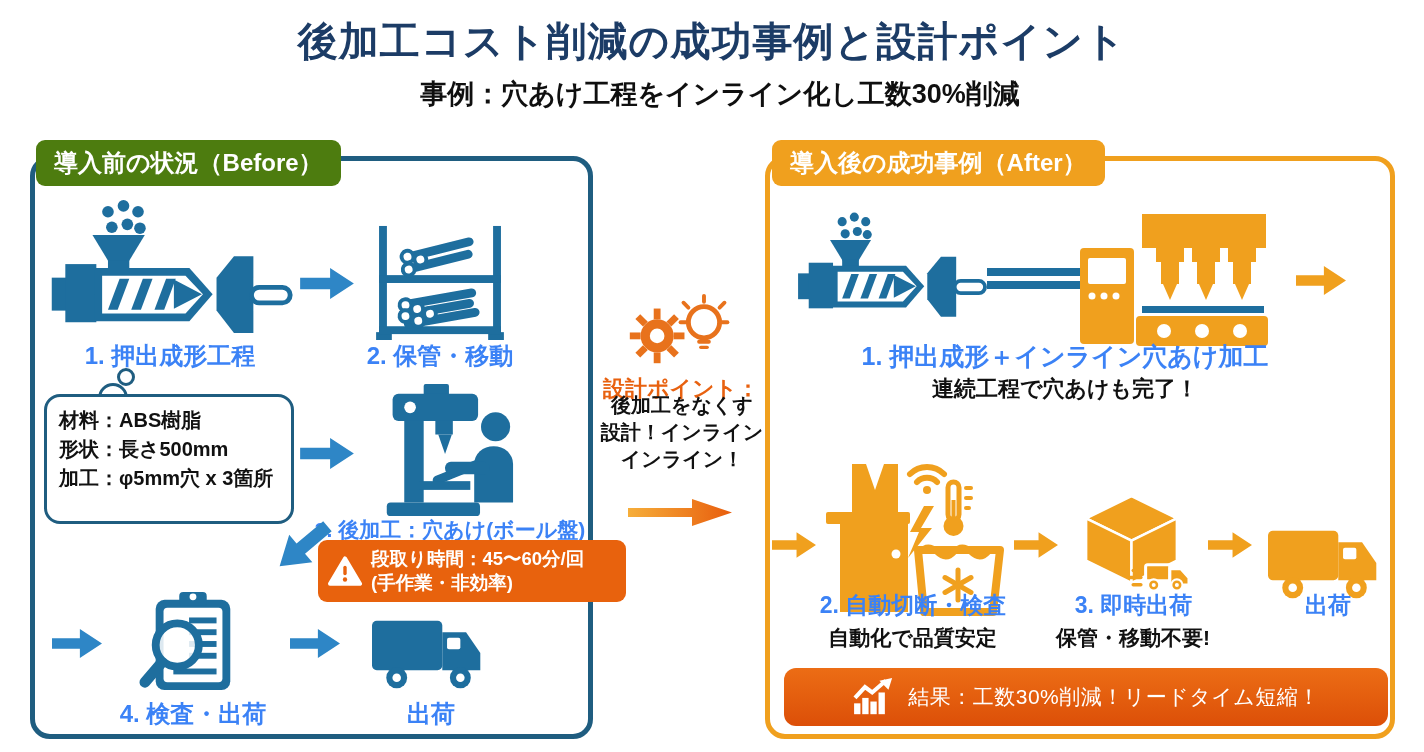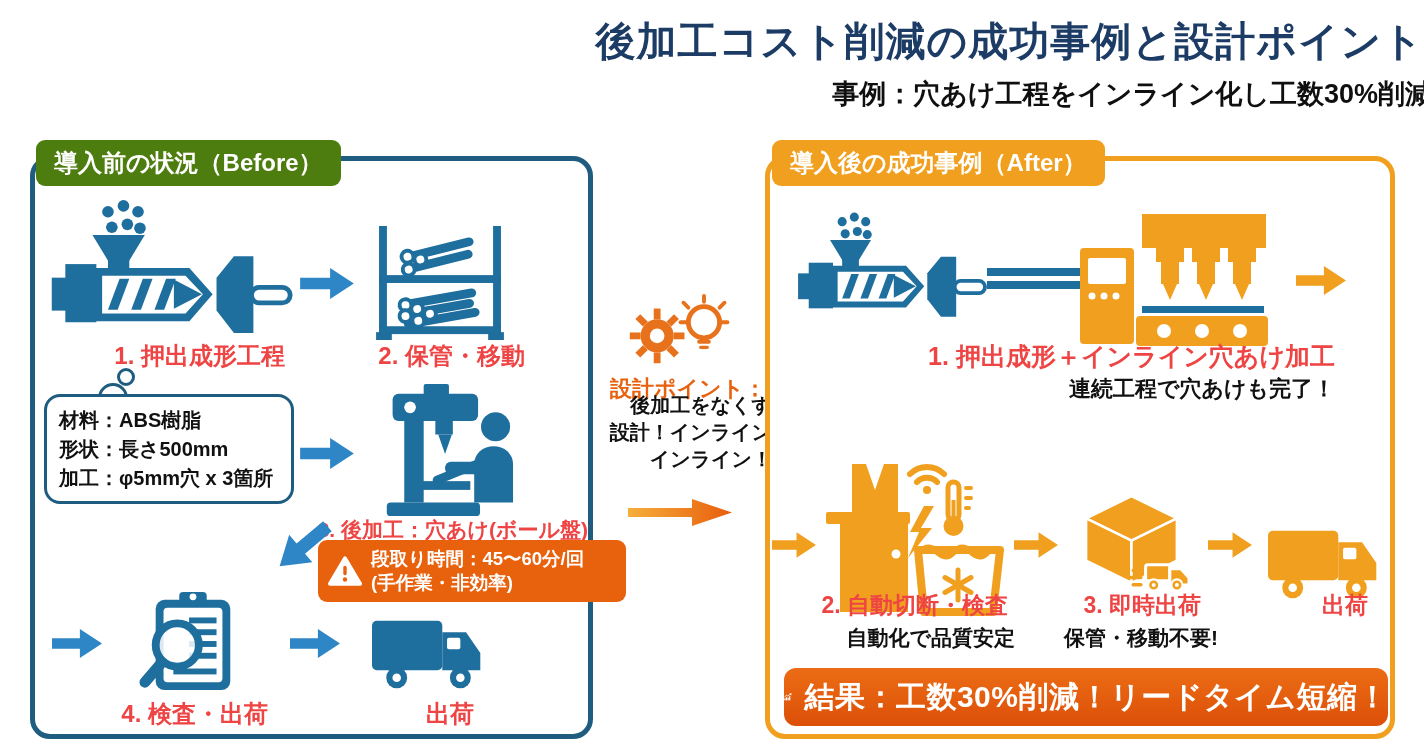--- a/index.html
+++ b/index.html
@@ -2,51 +2,51 @@
 <html><head>
 <meta charset="utf-8">
 <style>
   html,body{margin:0;padding:0;}
   body{
     width:1424px;height:752px;position:relative;overflow:hidden;
     background:#ffffff;
     font-family:"Liberation Sans","DejaVu Sans",sans-serif;
   }
   .abs{position:absolute;}
-  .ctr{text-align:right;}
+  .ctr{text-align:center;}
   .title{left:0;top:14px;width:1424px;font-size:40px;font-weight:800;color:#1c3c66;letter-spacing:1px;}
   .subtitle{left:0;top:76px;width:1424px;font-size:27px;font-weight:700;color:#0f0f0f;padding-left:8px;}
   .panel{border-radius:20px;background:#fff;box-sizing:border-box;}
   .panel.before{left:30px;top:156px;width:563px;height:583px;border:5px solid #1f5d80;}
   .panel.after{left:765px;top:156px;width:630px;height:583px;border:5px solid #f0a01e;}
   .badge{padding:7px 18px;border-radius:9px;color:#fff;font-size:24px;font-weight:800;white-space:nowrap;z-index:3;}
   .badge.before{left:36px;top:140px;background:#4d7c0f;}
   .badge.after{left:772px;top:140px;background:#f0a01e;}
-  .steplabel{font-weight:800;color:#ef4444;font-size:24px;white-space:nowrap;}
+  .steplabel{font-weight:800;color:#3b82f6;font-size:24px;white-space:nowrap;}
   .sublabel{font-weight:700;color:#111;font-size:21px;white-space:nowrap;}
   .callout{
-    left:44px;top:394px;width:250px;height:110px;border:3px solid #1f5d80;border-radius:16px;
+    left:44px;top:394px;width:250px;height:130px;border:3px solid #1f5d80;border-radius:16px;
     background:#fff;z-index:2;box-sizing:border-box;padding:9px 12px;
     font-size:20px;font-weight:700;color:#111;line-height:1.45;white-space:nowrap;
   }
   .bump{left:98px;top:383px;width:24px;height:24px;border:3px solid #1f5d80;border-radius:50%;background:#fff;z-index:1;}
   .tail-dot{left:117px;top:368px;width:12px;height:12px;border:3px solid #1f5d80;border-radius:50%;background:#fff;z-index:2;}
   .warnbox{
     left:318px;top:540px;width:308px;height:62px;background:#e8620d;border-radius:9px;z-index:2;
     display:flex;align-items:center;gap:9px;padding:0 10px;box-sizing:border-box;
   }
   .warntext{color:#fff;font-size:18.5px;font-weight:800;line-height:1.32;white-space:nowrap;}
   .point-label{left:596px;top:374px;width:170px;font-size:22px;font-weight:800;color:#e8610f;white-space:nowrap;}
   .point-lines{left:592px;top:392px;width:180px;font-size:20px;font-weight:800;color:#111;line-height:1.35;}
   .result{
     left:784px;top:668px;width:604px;height:58px;border-radius:12px;z-index:2;
     background:linear-gradient(180deg,#ec6d15,#dc4f08);
     display:flex;align-items:center;justify-content:center;gap:12px;
   }
-  .result-text{color:#fff;font-size:30px;font-weight:700;letter-spacing:0.5px;white-space:nowrap;text-align:right;}
+  .result-text{color:#fff;font-size:21px;font-weight:400;letter-spacing:0.5px;white-space:nowrap;text-align:right;}
   svg{display:block;}
 </style>
 </head>
 <body>
 
 <svg width="0" height="0" style="position:absolute" aria-hidden="true">
   <defs>
     <linearGradient id="gradA" x1="0" y1="0" x2="1" y2="0">
       <stop offset="0" stop-color="#f6ae3a"></stop>
         <stop offset="1" stop-color="#e85d0d"></stop>

